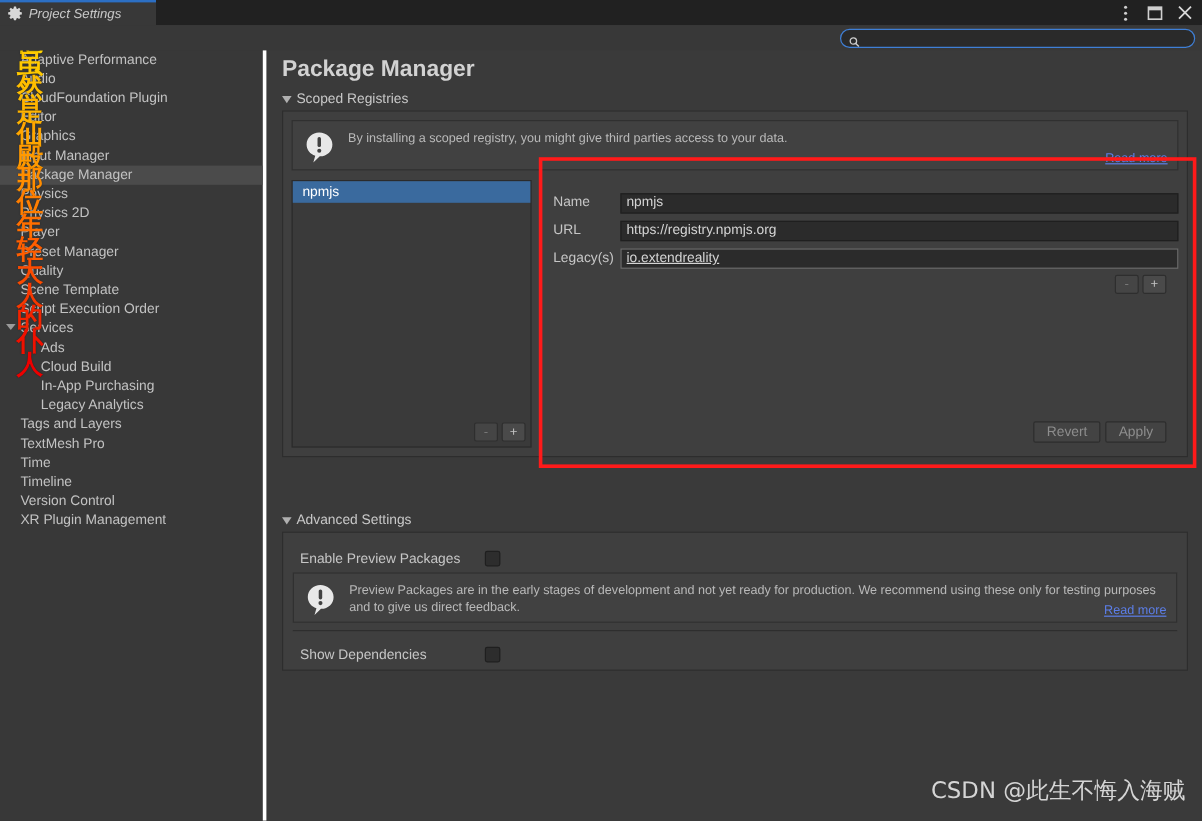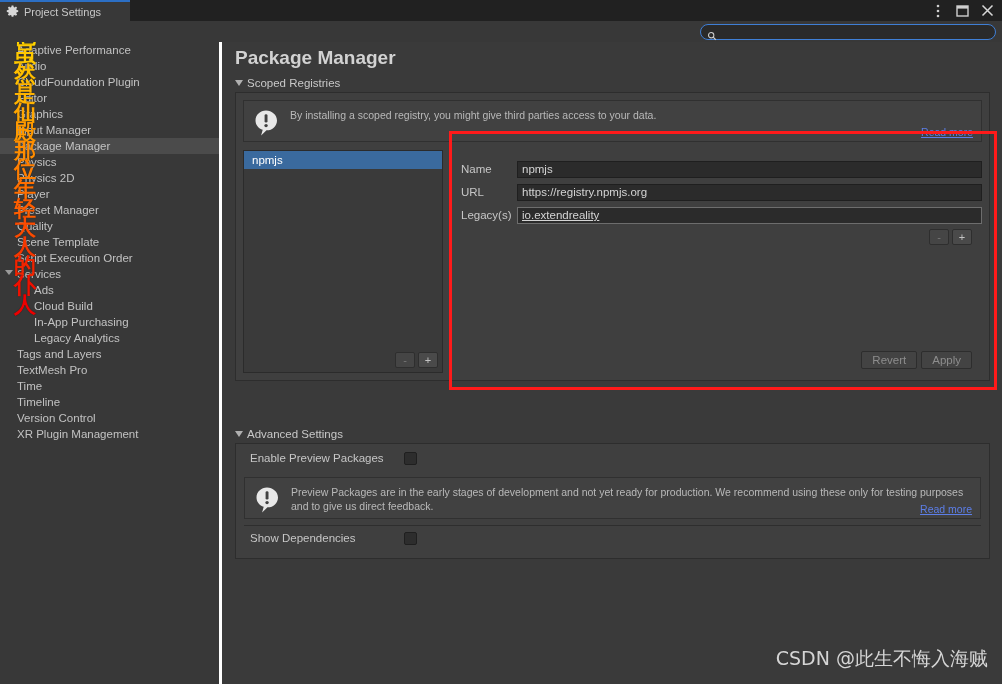--- a/index.html
+++ b/index.html
@@ -13,21 +13,21 @@
 
   
   .tabbar {
     position: absolute; left: 0; top: 0; width: 1002px; height: 21px;
     background: #212121;
   }
   .tab {
     position: absolute; left: 0; top: 0; width: 130px; height: 21px;
     background: #383838;
     border-top: 2px solid #2c6fc4;
-    display: flex; align-items: center; padding-left: 6px; gap: 5px;
+    display: flex; align-items: center; padding-left: 6px; gap: 5px; font-style: italic;
   }
   .tab-label { font-size: 11px; color: #c8c8c8; white-space: nowrap; }
   .gear-icon { width: 13px; height: 13px; display: inline-block; position: relative; }
   .gear-icon svg { display: block; }
 
   .win-ctrls {
     position: absolute; right: 4px; top: 0; height: 21px;
     display: flex; align-items: center; gap: 12px; padding-right: 4px;
   }
   .wc { width: 13px; height: 13px; display: flex; align-items: center; justify-content: center; }
@@ -180,21 +180,21 @@
   .big-btn {
     min-width: 50px; height: 18px; padding: 0 10px;
     background: #434343; border: 1px solid #2d2d2d; border-radius: 2px;
     color: #8d8d8d; font-size: 11.5px;
     display: flex; align-items: center; justify-content: center;
   }
 
   
   .adv-sec { position: absolute; left: 12px; top: 386px; width: 755px; }
   .adv-body { margin-top: 3px; background: #3f3f3f; border: 1px solid #2d2d2d; padding: 8px 8px 6px 8px; }
-  .check-row { display: flex; align-items: flex-start; height: 20px; }
+  .check-row { display: flex; align-items: flex-end; height: 20px; }
   .check-label { font-size: 11.5px; color: #c6c6c6; width: 160px; padding-left: 6px; }
   .checkbox {
     width: 13px; height: 13px;
     background: #2d2d2d; border: 1px solid #1f1f1f; border-radius: 2px;
   }
   .adv-help { margin-top: 5px; justify-content: center; }
   .sep { height: 1px; background: #2e2e2e; margin: 6px 0; }
 
   
   .annot-rect {

